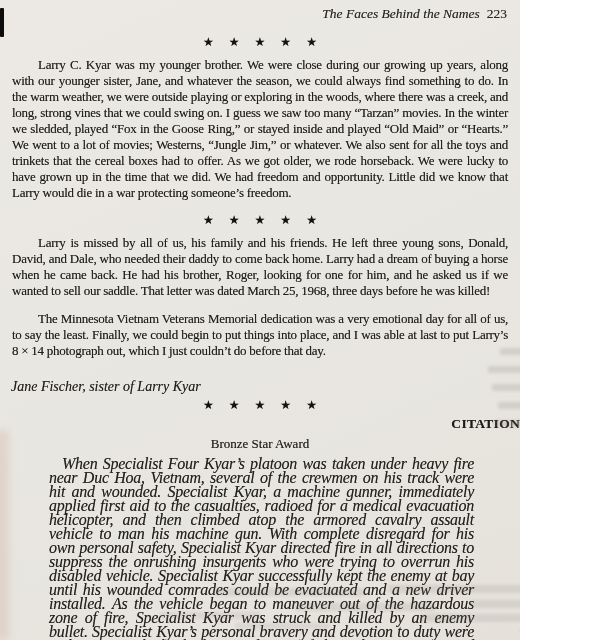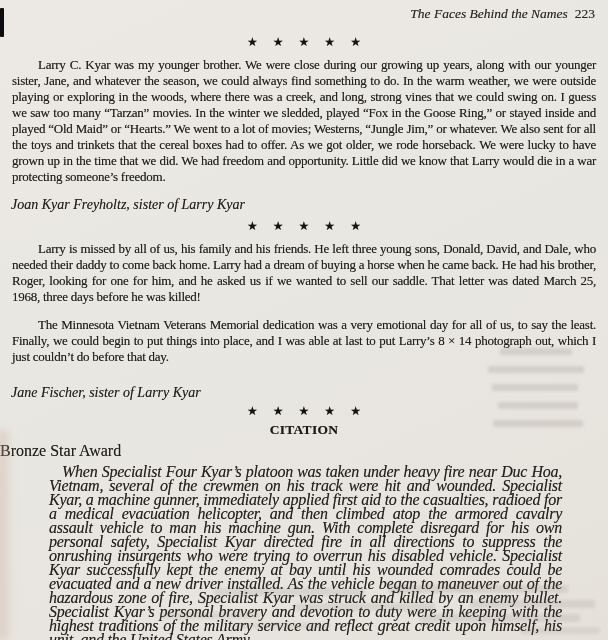--- a/index.html
+++ b/index.html
@@ -3,21 +3,21 @@
 <meta charset="utf-8">
 <style>
   html, body { margin:0; padding:0; }
   body {
     width:608px; height:640px;
     font-family:"Liberation Serif", serif;
     overflow:hidden;
   }
   .page {
     position:relative;
-    width:608px; height:640px;
+    width:520px; height:640px;
     background:linear-gradient(155deg, #ece9e4 0%, #e9e7e2 45%, #e7e4de 80%, #e5e1da 100%);
     overflow:hidden;
     color:#262420;
   }
   
   .page * { text-shadow:0 0 0.5px rgba(50,45,38,0.55); }
 
   .running-header {
     text-align:right;
     padding:6px 13px 0 0;
@@ -54,29 +54,30 @@
 
   .attribution {
     margin:12px 12px 0 11px;
     font-style:italic;
     font-size:14px;
     color:#24211c;
   }
   .attribution-2 { margin-top:20px; }
 
   .cit-head {
-    text-align:center;
+    text-align:right;
     font-weight:bold;
     font-size:13.5px;
     margin-top:3px;
     letter-spacing:0.3px;
     color:#1d1b16;
   }
   .cit-sub {
-    font-size:16px;
+    text-align:center;
+    font-size:13px;
     margin-top:4px;
     color:#24211c;
   }
   .cit-body {
     margin:5px 46px 0 49px;
     font-style:italic;
     text-align:justify;
     font-size:16px;
     line-height:14px;
     letter-spacing:-0.25px;
@@ -133,21 +134,20 @@
   <div class="left-tint"></div>
 
   <div class="running-header">
     <span class="running-title">The Faces Behind the Names</span><span class="page-number">223</span>
   </div>
 
   <div class="stars stars-1">★ ★ ★ ★ ★</div>
 
   <p class="para para-first">Larry C. Kyar was my younger brother. We were close during our growing up years, along with our younger sister, Jane, and whatever the season, we could always find something to do. In the warm weather, we were outside playing or exploring in the woods, where there was a creek, and long, strong vines that we could swing on. I guess we saw too many “Tarzan” movies. In the winter we sledded, played “Fox in the Goose Ring,” or stayed inside and played “Old Maid” or “Hearts.” We went to a lot of movies; Westerns, “Jungle Jim,” or whatever. We also sent for all the toys and trinkets that the cereal boxes had to offer. As we got older, we rode horseback. We were lucky to have grown up in the time that we did. We had freedom and opportunity. Little did we know that Larry would die in a war protecting someone’s freedom.</p>
 
-  <div class="attribution">Joan Kyar Freyholtz, sister of Larry Kyar</div>
 
   <div class="stars stars-2">★ ★ ★ ★ ★</div>
 
   <p class="para para-gap">Larry is missed by all of us, his family and his friends. He left three young sons, Donald, David, and Dale, who needed their daddy to come back home. Larry had a dream of buying a horse when he came back. He had his brother, Roger, looking for one for him, and he asked us if we wanted to sell our saddle. That letter was dated March 25, 1968, three days before he was killed!</p>
   <p class="para">The Minnesota Vietnam Veterans Memorial dedication was a very emotional day for all of us, to say the least. Finally, we could begin to put things into place, and I was able at last to put Larry’s 8 × 14 photograph out, which I just couldn’t do before that day.</p>
 
   <div class="attribution attribution-2">Jane Fischer, sister of Larry Kyar</div>
 
   <div class="stars stars-3">★ ★ ★ ★ ★</div>
 

